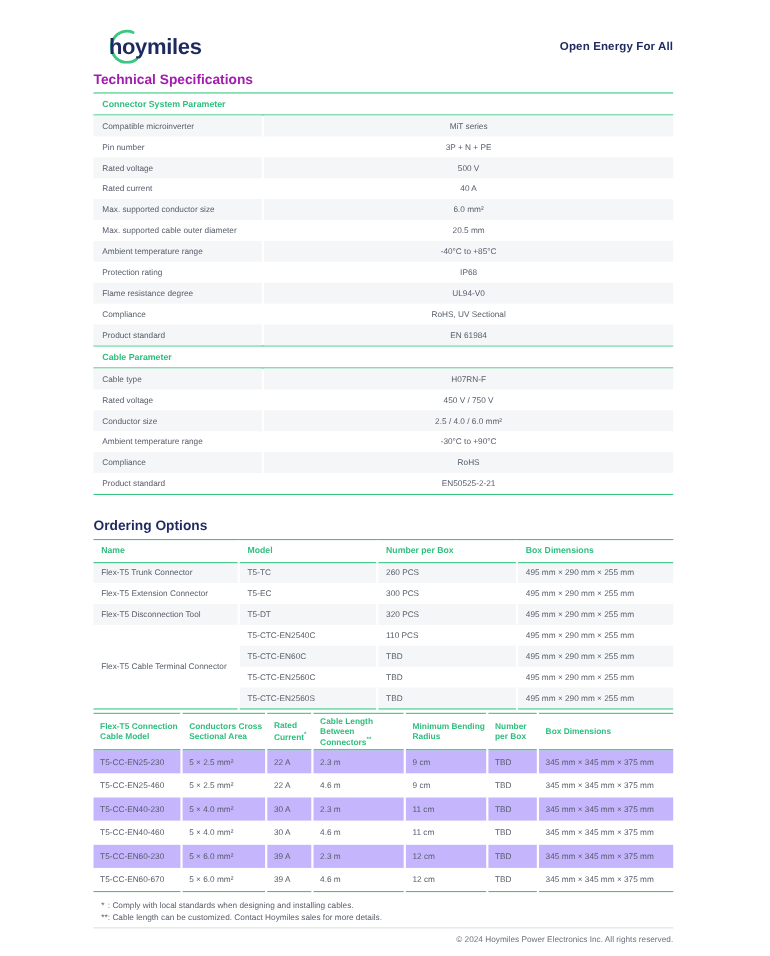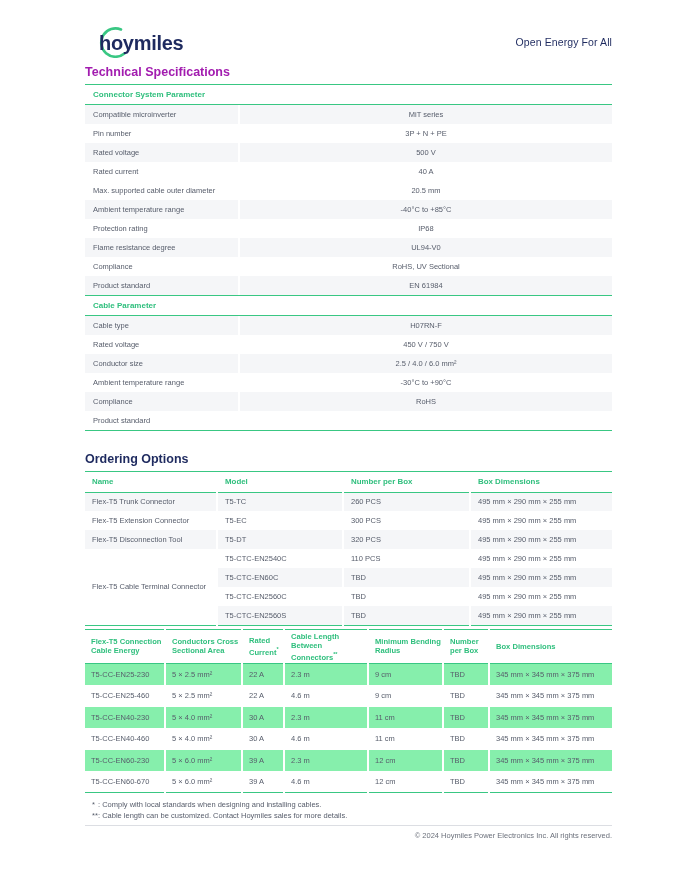--- a/index.html
+++ b/index.html
@@ -4,21 +4,21 @@
 <style>
   * { margin:0; padding:0; box-sizing:border-box; }
   html,body { background:#ffffff; }
   body { font-family:"Liberation Sans","DejaVu Sans",sans-serif; }
   .page { position:relative; width:700px; height:869px; background:#fff; overflow:hidden;border-radius:10px; }
   .content { position:absolute; left:85px; top:0; width:527px; }
 
   
   .hdr { display:flex; justify-content:space-between; align-items:center; padding-top:25px; height:58px; }
   .logo { position:relative; width:110px; height:32px; }
-  .tagline { font-size:10.5px; font-weight:normal; color:#1e2a5f; letter-spacing:.1px; }
+  .tagline { font-size:10.5px; font-weight:bold; color:#1e2a5f; letter-spacing:.1px; }
 
   
   .sec-title { margin-top:7px; font-size:12.5px; font-weight:bold; color:#a21caf; line-height:15px; }
   .g-line { border-top:1.5px solid #39c783; margin-top:4px; }
 
   
   .param-head { height:19px; line-height:19px; padding-left:8px; font-size:8px; font-weight:bold; color:#2fbf7d; }
   .spec-row { display:flex; height:19px; font-size:7.5px; color:#575d6b; }
   .spec-row .lbl { width:153px; margin-right:2px; padding-left:8px; display:flex; align-items:center; }
   .spec-row .val { flex:1; display:flex; align-items:center; justify-content:center; text-align:center; }
@@ -31,21 +31,21 @@
   td:not(:last-child), th:not(:last-child) { border-right:2px solid #fff; }
   .ot1 { border-top:0; border-bottom:1.5px solid #39c783; }
   .ot1 thead tr { height:20px; border-bottom:1.5px solid #39c783; }
   .ot1 tbody tr { height:19px; }
   .ot1 tr.stripe td { background:#f5f6f8; }
   .ot1 td.merged { background:#fff;margin-left:12px; }
   .ot2 { margin-top:3px; border-top:1.5px solid #39c783; border-bottom:1.5px solid #39c783; }
   .ot2 thead tr { height:31px; border-bottom:1.5px solid #39c783; }
   .ot2 th { font-size:7.6px; line-height:9px; padding-top:2px; padding-bottom:2px; padding-left:6px; }
   .ot2 tbody tr { height:21.5px; }
-  .ot2 tr.stripe td { background:#86efac; }
+  .ot2 tr.stripe td { background:#c4b5fd; }
   .ot2 td { padding-left:6px; }
   sup { font-size:5.5px; }
 
   
   .footnotes { margin-top:6px; font-size:7.5px; color:#575d6b; }
   .fn { display:flex; line-height:11px; }
   .fn .fn-marker { width:13px; padding-left:7px; }
   .divider { border-top:1px solid #dcdee3; margin-top:4px; }
   .footer-text { margin-top:5px; text-align:right; font-size:7.5px; color:#6b707b; }
 
@@ -83,20 +83,24 @@
           <div class="val">3P + N + PE</div>
         </div>
       <div class="spec-row odd">
           <div class="lbl">Rated voltage</div>
           <div class="val">500 V</div>
         </div>
       <div class="spec-row">
           <div class="lbl">Rated current</div>
           <div class="val">40 A</div>
         </div>
+      <div class="spec-row odd">
+          <div class="lbl">Max. supported conductor size</div>
+          <div class="val">6.0 mm²</div>
+        </div>
       <div class="spec-row">
           <div class="lbl">Max. supported cable outer diameter</div>
           <div class="val">20.5 mm</div>
         </div>
       <div class="spec-row odd">
           <div class="lbl">Ambient temperature range</div>
           <div class="val">-40°C to +85°C</div>
         </div>
       <div class="spec-row">
           <div class="lbl">Protection rating</div>
@@ -136,20 +140,21 @@
       <div class="spec-row">
           <div class="lbl">Ambient temperature range</div>
           <div class="val">-30°C to +90°C</div>
         </div>
       <div class="spec-row odd">
           <div class="lbl">Compliance</div>
           <div class="val">RoHS</div>
         </div>
       <div class="spec-row">
           <div class="lbl">Product standard</div>
+          <div class="val">EN50525-2-21</div>
         </div>
     </div>
     <div class="g-line" style="margin-top:0"></div>
 
     <div class="ordering-title">Ordering Options</div>
     <div class="g-line"></div>
 
     <table class="ot1">
       <colgroup>
           <col style="width:132px">
@@ -213,21 +218,21 @@
           <col style="width:80px">
           <col style="width:77px">
           <col style="width:42px">
           <col style="width:84px">
           <col style="width:75px">
           <col style="width:46px">
           <col style="width:123px">
         </colgroup>
       <thead>
         <tr>
-          <th><span>Flex-T5 Connection Cable Energy</span></th>
+          <th><span>Flex-T5 Connection Cable Model</span></th>
           <th><span>Conductors Cross Sectional Area</span></th>
           <th><span>Rated Current</span><sup>*</sup></th>
           <th><span>Cable Length Between Connectors</span><sup>**</sup></th>
           <th><span>Minimum Bending Radius</span></th>
           <th><span>Number per Box</span></th>
           <th><span>Box Dimensions</span></th>
         </tr>
       </thead>
       <tbody>
         <tr class="stripe">

